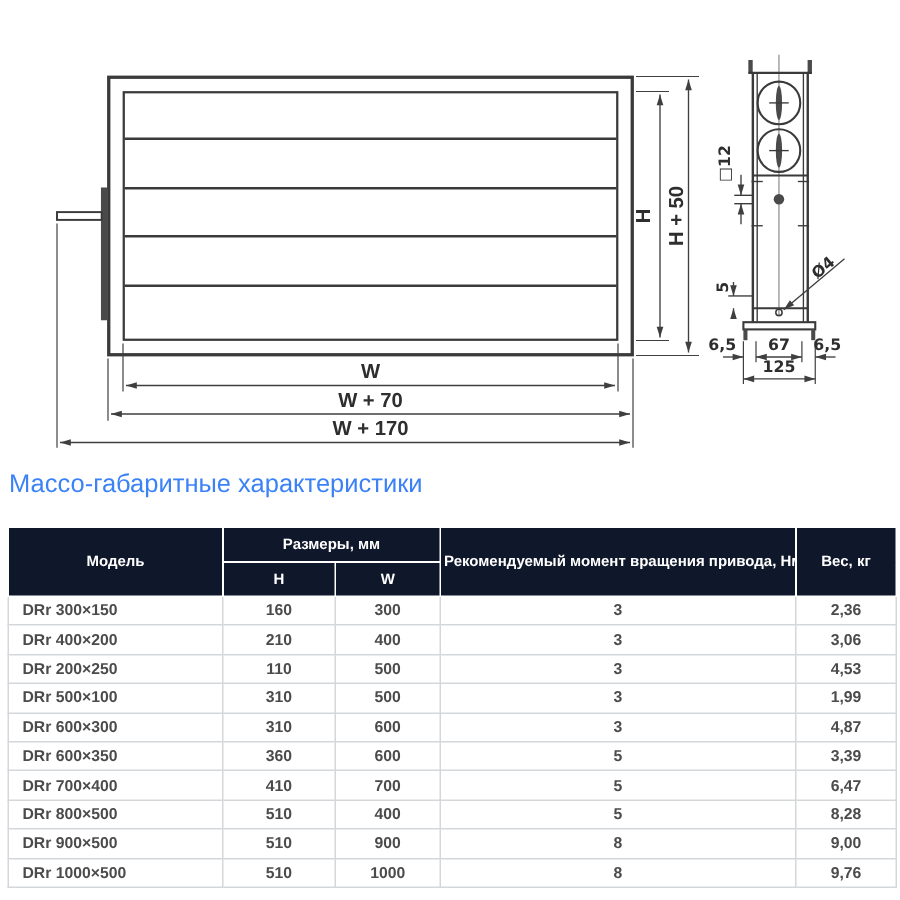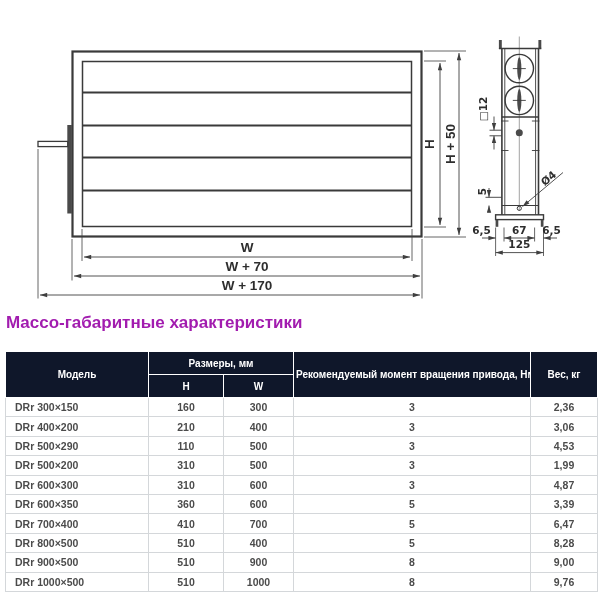--- a/index.html
+++ b/index.html
@@ -15,21 +15,21 @@
   .th18 {stroke-width:1.8;}
   .th12 {stroke-width:1.2;}
   .th09 {stroke-width:0.9;}
   .dim  {stroke:#3f3f3f;stroke-width:0.9;fill:none;}
   .ext  {stroke:#3f3f3f;stroke-width:0.8;fill:none;}
   .cline{stroke:#8a8a8a;stroke-width:0.8;fill:none;}
   .dimL {font-family:"Liberation Sans",sans-serif;font-size:13.5px;font-weight:bold;fill:#2e2e2e;}
   .dimS {font-family:"DejaVu Sans",sans-serif;font-size:10.5px;font-weight:bold;fill:#2e2e2e;}
   .fillDark{fill:#4a4a4a;stroke:none;}
   
-  .section-title{margin:3px 0 0 6px;font-size:17px;line-height:20px;color:#a21caf;font-weight:bold;}
+  .section-title{margin:3px 0 0 6px;font-size:17px;line-height:20px;color:#3b82f6;}
   
   table.spec{border-collapse:collapse;table-layout:fixed;width:592px;margin:18px 0 0 5px;}
   table.spec col.c-model {width:143px;}
   table.spec col.c-h     {width:75px;}
   table.spec col.c-w     {width:70px;}
   table.spec col.c-torque{width:237px;}
   table.spec col.c-weight{width:67px;}
   table.spec thead th{background:#0f172a;color:#ffffff;font-size:10px;font-weight:bold;
       border:1px solid #ffffff;padding:2px 2px;height:18px;text-align:center;
       white-space:nowrap;overflow:hidden;margin-left:36px;}
@@ -180,28 +180,28 @@
       <td>2,36</td>
     </tr>
         <tr>
       <td>DRr 400×200</td>
       <td>210</td>
       <td>400</td>
       <td>3</td>
       <td>3,06</td>
     </tr>
         <tr>
-      <td>DRr 500×290</td>
+      <td>DRr 200×250</td>
       <td>110</td>
       <td>500</td>
       <td>3</td>
       <td>4,53</td>
     </tr>
         <tr>
-      <td>DRr 500×200</td>
+      <td>DRr 500×100</td>
       <td>310</td>
       <td>500</td>
       <td>3</td>
       <td>1,99</td>
     </tr>
         <tr>
       <td>DRr 600×300</td>
       <td>310</td>
       <td>600</td>
       <td>3</td>

